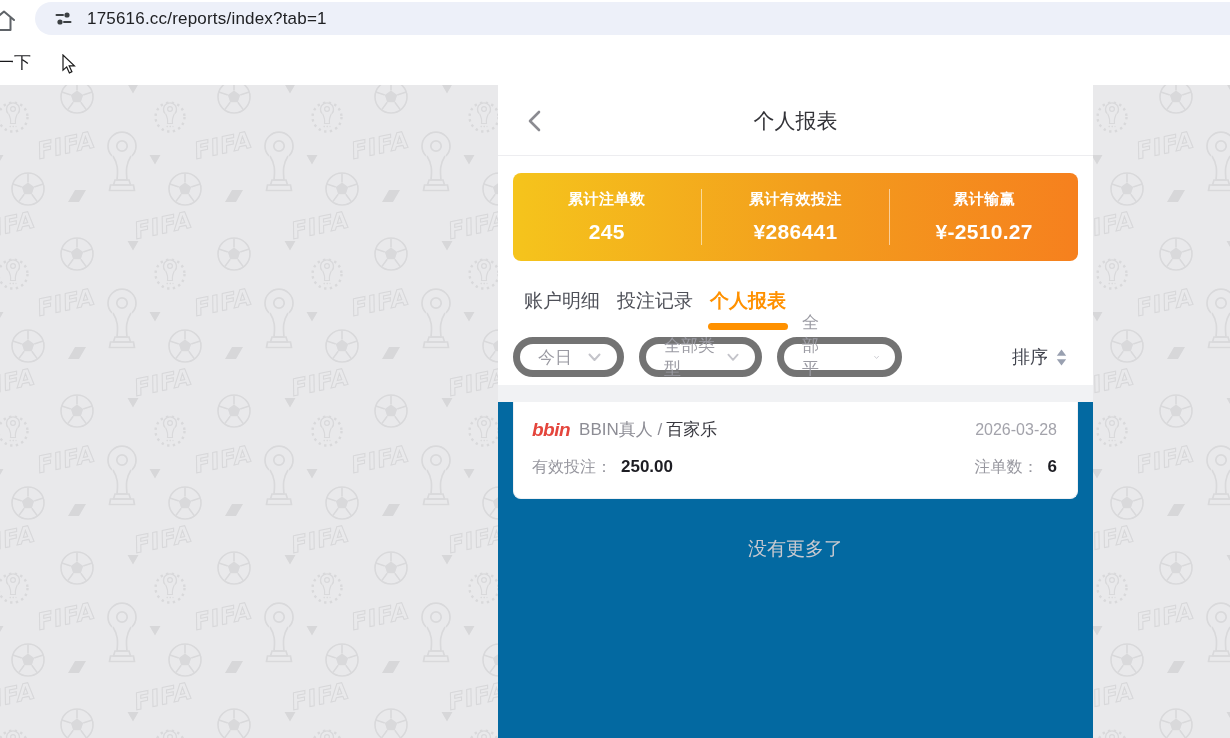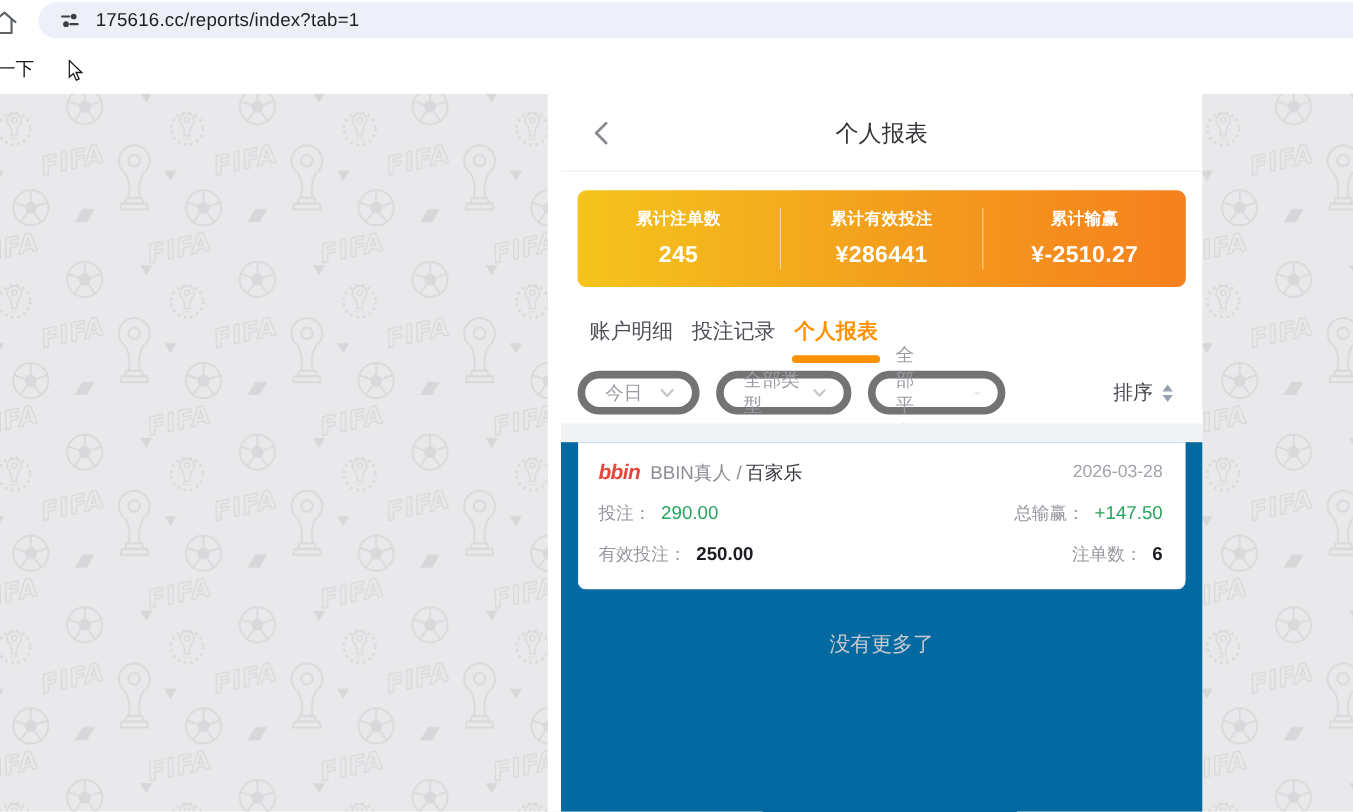--- a/index.html
+++ b/index.html
@@ -14,21 +14,21 @@
   .tune-ico { margin-left:19px; flex:0 0 auto; }
   .addr-url { margin-left:14px; font-size:17px; color:#202124; letter-spacing:.2px; white-space:nowrap; }
   .hint-text { position:absolute; left:-3px; top:51px; font-size:17px; color:#17171a; }
   .cursor-ico { position:absolute; left:62px; top:54px; z-index:40; }
 
   
   .bg-wrap { position:absolute; top:85px; left:0; width:1230px; height:653px; z-index:1; }
 
   
   .panel { position:absolute; left:498px; top:85px; width:595px; height:653px;
-           background:#fff; z-index:10; display:flex; flex-direction:column;padding-left:12px; }
+           background:#fff; z-index:10; display:flex; flex-direction:column; }
 
   .panel-header { position:relative; height:71px; border-bottom:1px solid #ededf0; flex:0 0 auto; }
   .back-btn { position:absolute; left:30px; top:22px; width:26px; height:28px; cursor:pointer;
               display:flex; align-items:center; }
   .page-title { position:absolute; left:0; right:0; top:0; height:71px; display:flex;
                 align-items:center; justify-content:center; font-size:21px; color:#333338; font-weight:500; }
 
   .stats-card { margin:17px 15px 0 15px; height:88px; border-radius:8px;
                 background:linear-gradient(90deg,#f5c41c 0%,#f39c1d 55%,#f6801e 100%);
                 display:flex; align-items:center; color:#fff; flex:0 0 auto; }
@@ -215,30 +215,20 @@
   <div class="list-area">
     <div class="record-card">
       <div class="card-head">
         <span class="provider-logo">bbin</span>
         <span class="card-title-muted">BBIN真人 /</span>
         <span class="card-title-strong">百家乐</span>
         <span class="card-date">2026-03-28</span>
       </div>
       <div class="card-row">
         <div class="kv">
-          <span class="k">投注：</span>
-          <span class="v v-green">290.00</span>
-        </div>
-        <div class="kv">
-          <span class="k">总输赢：</span>
-          <span class="v v-green">+147.50</span>
-        </div>
-      </div>
-      <div class="card-row">
-        <div class="kv">
           <span class="k">有效投注：</span>
           <span class="v v-dark">250.00</span>
         </div>
         <div class="kv">
           <span class="k">注单数：</span>
           <span class="v v-dark">6</span>
         </div>
       </div>
     </div>
     <div class="no-more">没有更多了</div>

